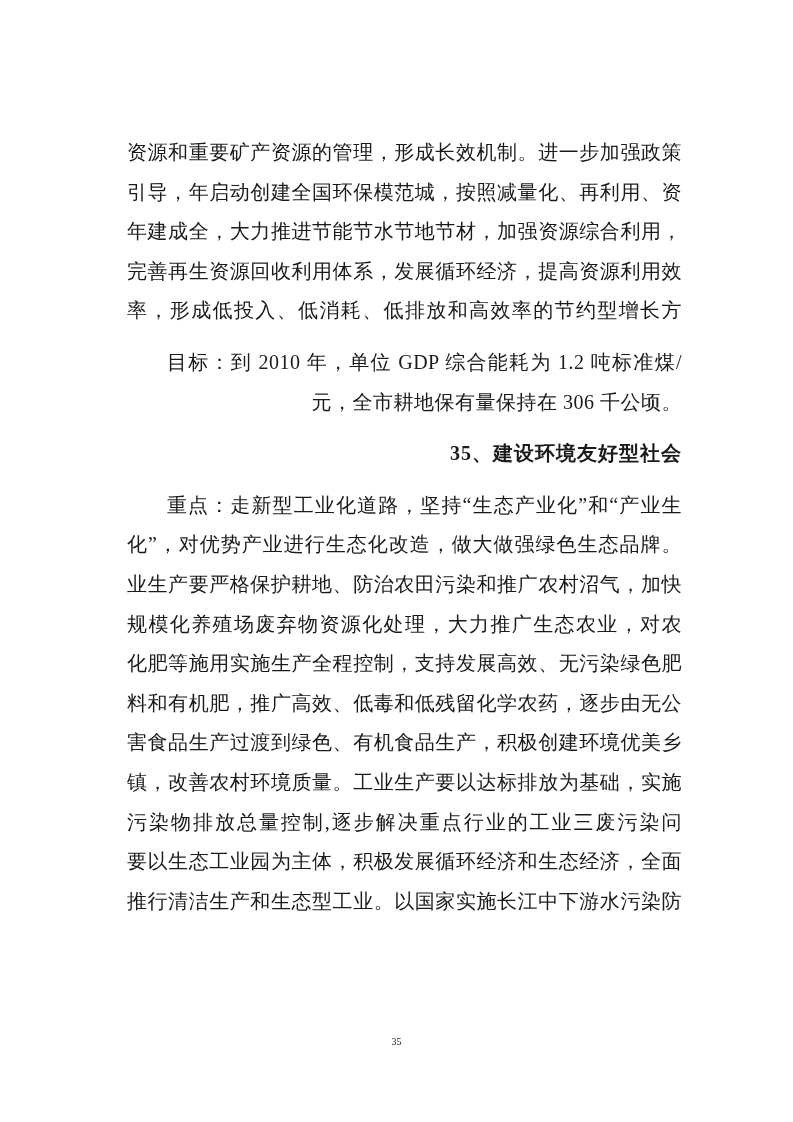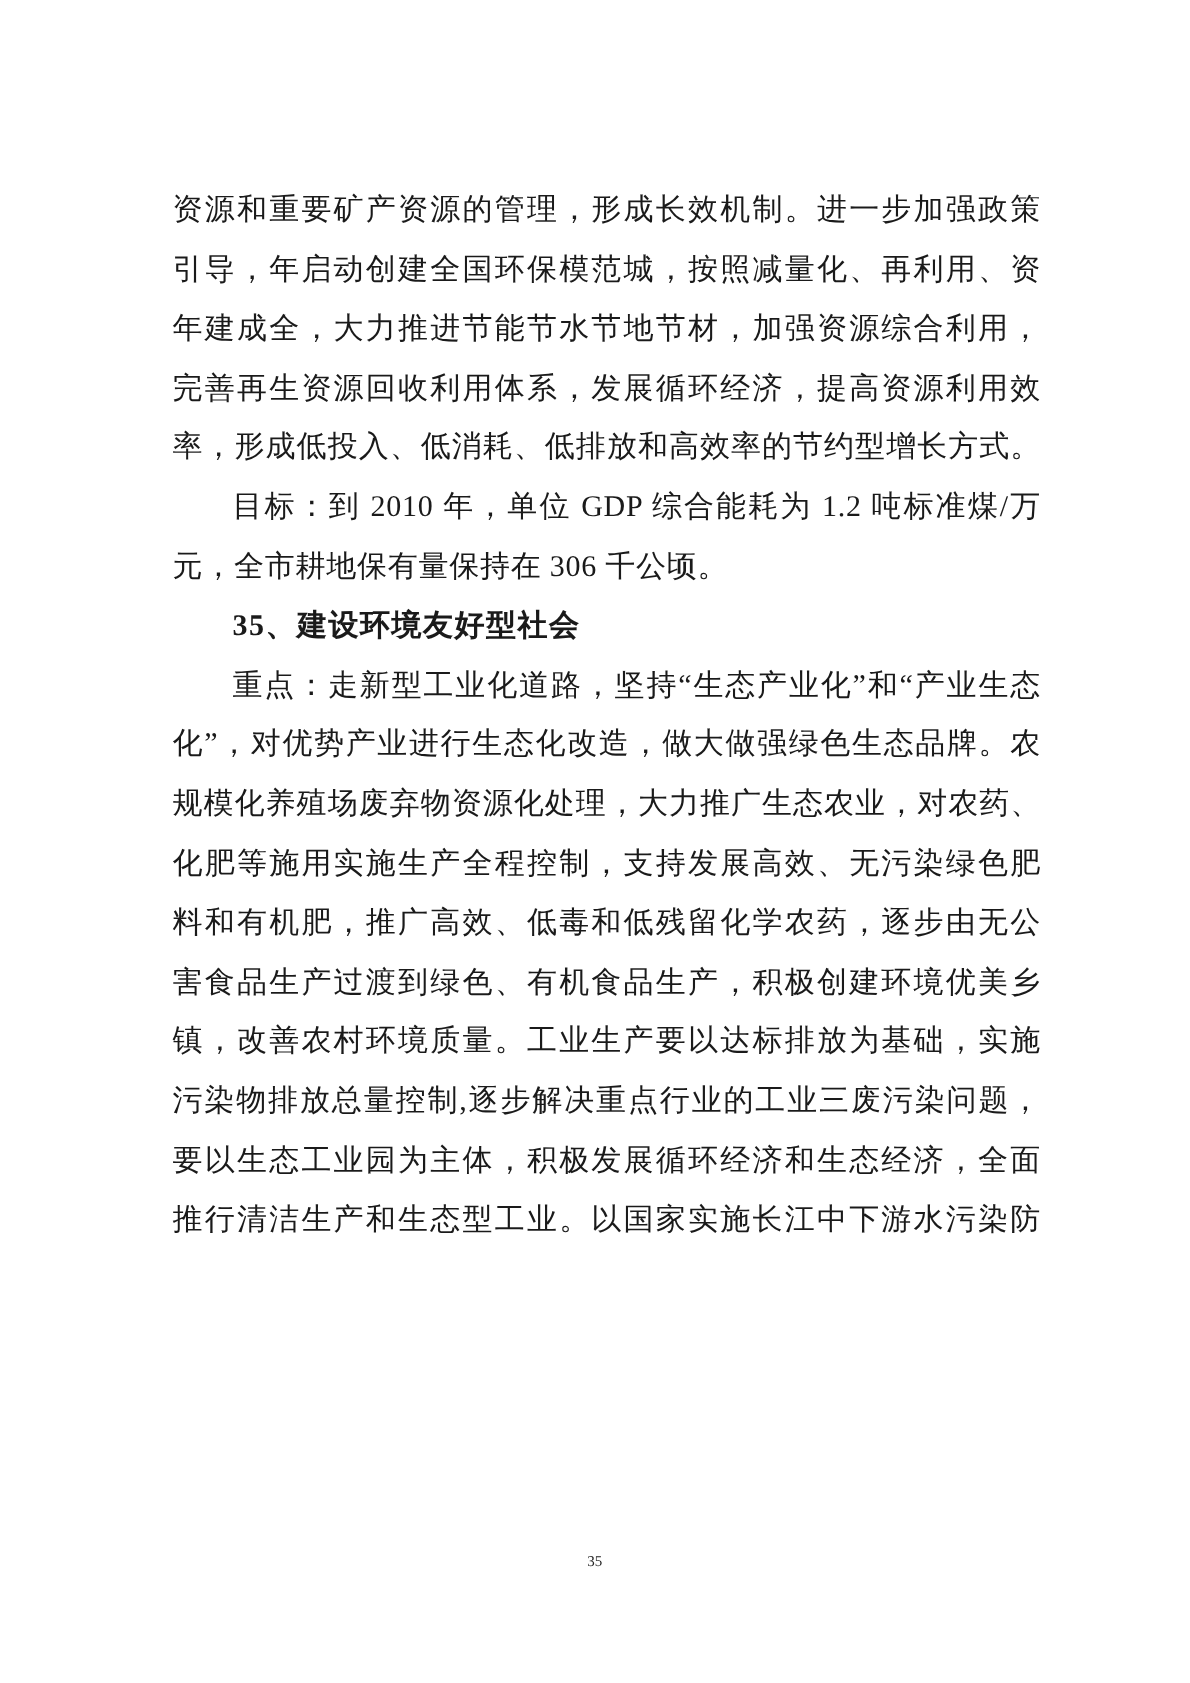--- a/index.html
+++ b/index.html
@@ -16,30 +16,30 @@
     color: #1a1a1a;
     overflow: hidden;
   }
   .text-block {
     position: absolute;
     left: 115px;
     top: 121px;
     width: 579px;
   }
   .block {
-    margin: 0;
+    margin: 12px;
     padding: 0;
     font-family: Liberation Serif, serif;
   }
   .line {
     font-size: 20px;
     line-height: 39.6px;
     height: 39.6px;
     overflow: hidden;
-    text-align: left;
+    text-align: right;
     letter-spacing: 0.5px;
   }
   .line.justify {
     text-align: justify;
     text-align-last: justify;
     text-justify: inter-character;
   }
   .line.indent {
     text-indent: 2em;
   }
@@ -72,20 +72,21 @@
       <div class="block paragraph">
         <div class="line justify indent">目标：到 2010 年，单位 GDP 综合能耗为 1.2 吨标准煤/万</div>
         <div class="line">元，全市耕地保有量保持在 306 千公顷。</div>
       </div>
       <div class="block heading">
         <div class="line indent">35、建设环境友好型社会</div>
       </div>
       <div class="block paragraph">
         <div class="line justify indent">重点：走新型工业化道路，坚持“生态产业化”和“产业生态</div>
         <div class="line justify">化”，对优势产业进行生态化改造，做大做强绿色生态品牌。农</div>
+        <div class="line justify">业生产要严格保护耕地、防治农田污染和推广农村沼气，加快</div>
         <div class="line justify">规模化养殖场废弃物资源化处理，大力推广生态农业，对农药、</div>
         <div class="line justify">化肥等施用实施生产全程控制，支持发展高效、无污染绿色肥</div>
         <div class="line justify">料和有机肥，推广高效、低毒和低残留化学农药，逐步由无公</div>
         <div class="line justify">害食品生产过渡到绿色、有机食品生产，积极创建环境优美乡</div>
         <div class="line justify">镇，改善农村环境质量。工业生产要以达标排放为基础，实施</div>
         <div class="line justify">污染物排放总量控制,逐步解决重点行业的工业三废污染问题，</div>
         <div class="line justify">要以生态工业园为主体，积极发展循环经济和生态经济，全面</div>
         <div class="line justify">推行清洁生产和生态型工业。以国家实施长江中下游水污染防</div>
       </div>
     </div>

